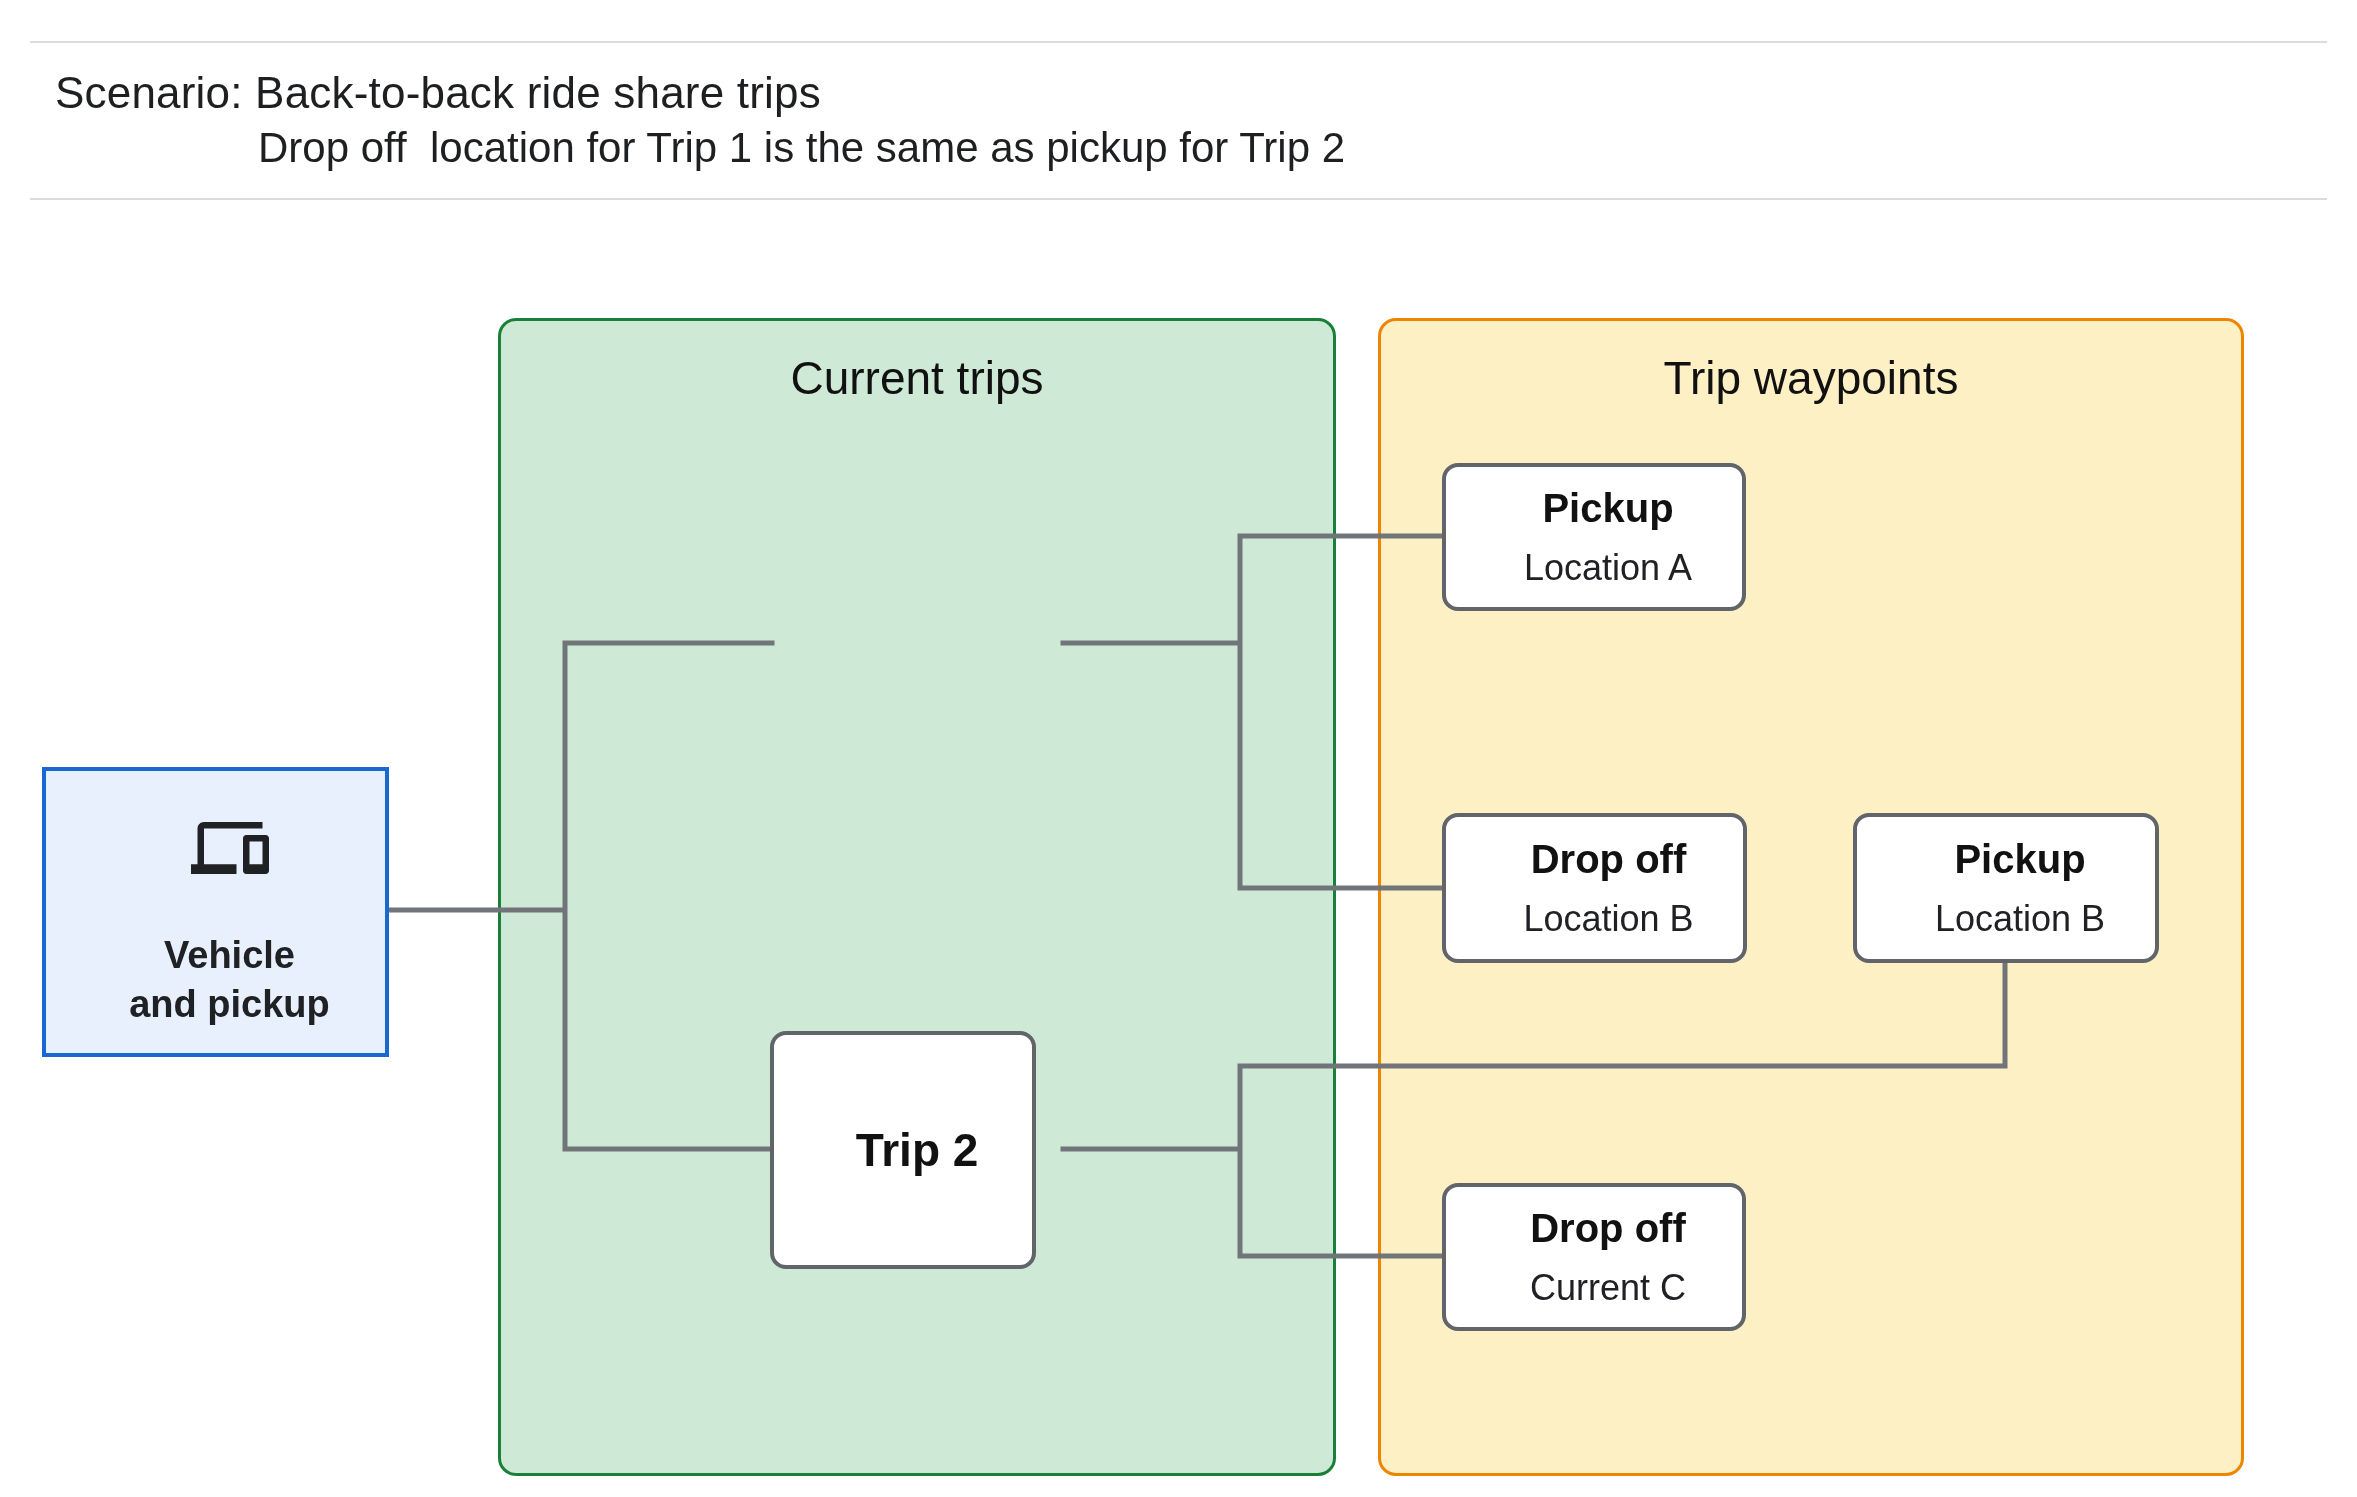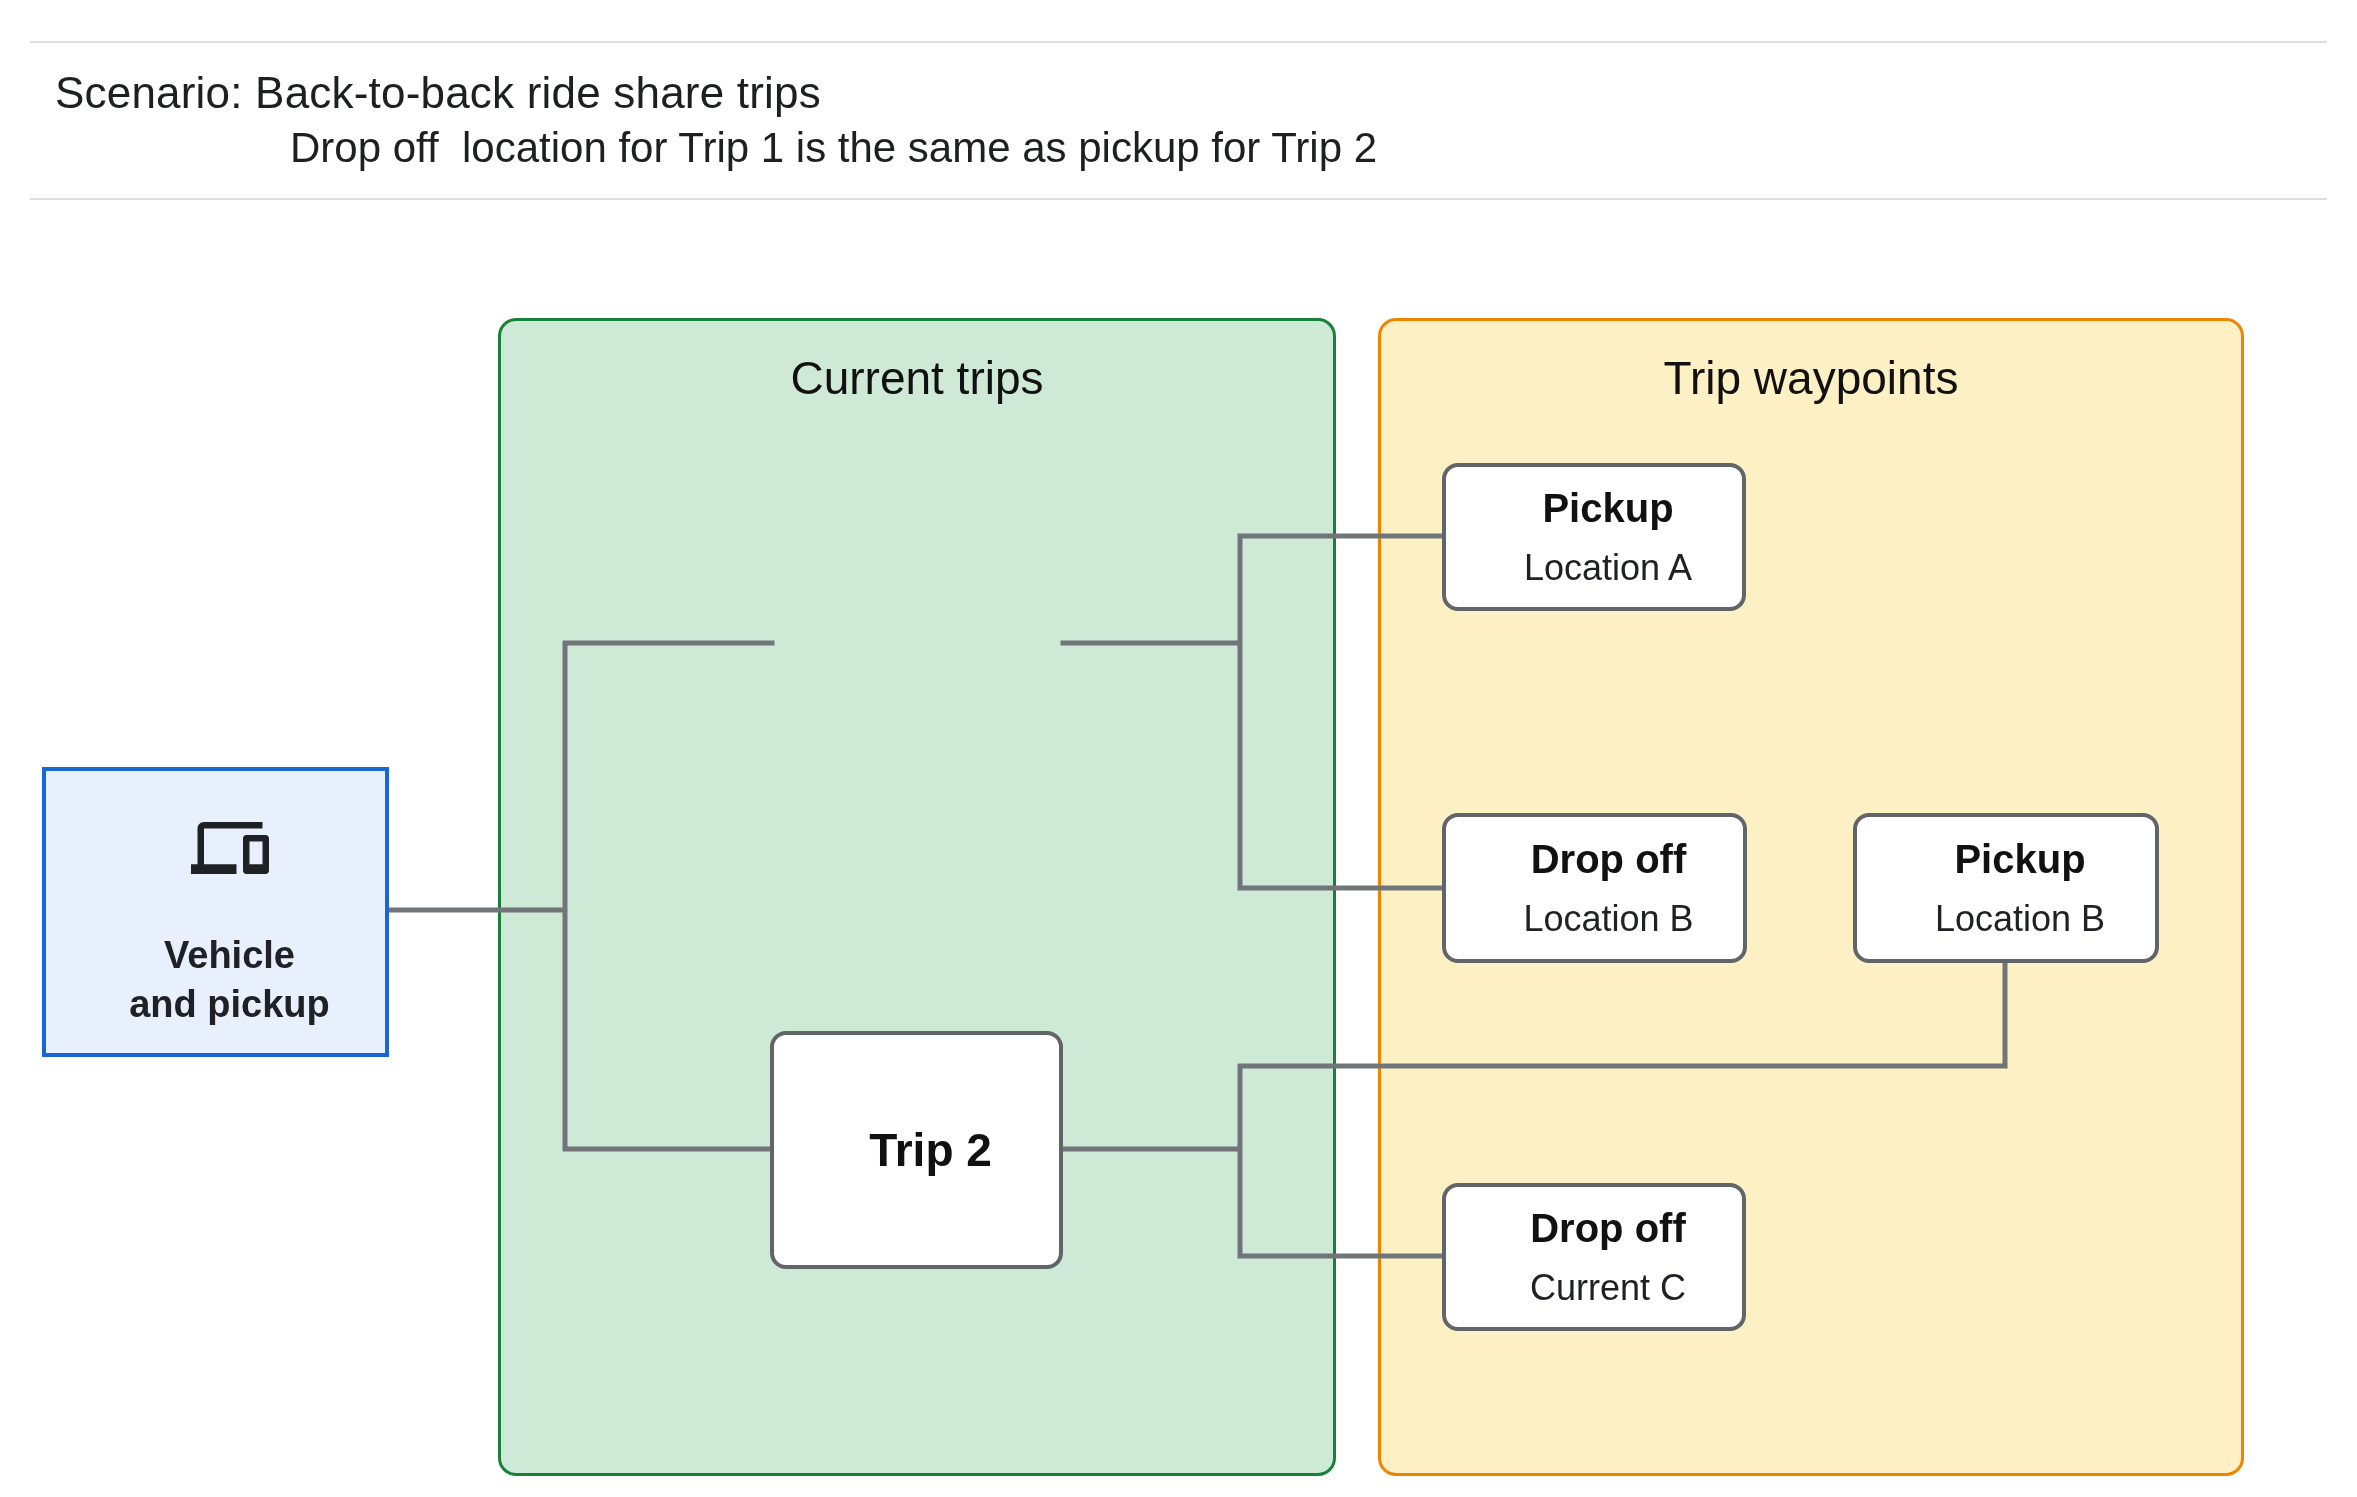--- a/index.html
+++ b/index.html
@@ -28,21 +28,20 @@
     letter-spacing:0.2px;
     white-space:pre;
   }
   .hdr-subtitle{
     position:absolute;
     left:258px;
     top:124px;
     font-size:42px;
     font-weight:400;
     white-space:pre;
-    margin-left:32px;
   }
   .container-box{
     position:absolute;
     top:318px;
     height:1158px;
     border-radius:18px;
     box-sizing:border-box;
     z-index:1;
   }
   .container-green{
@@ -95,21 +94,21 @@
     padding-top:38px;
   }
   .vehicle-label{
     margin-top:40px;
     font-size:38px;
     font-weight:700;
     line-height:1.28;
     color:#202124;
   }
   .node-trip1{left:770px;top:523px;width:293px;height:240px;}
-  .node-trip2{left:770px;top:1031px;width:293px;height:238px;}
+  .node-trip2{left:770px;top:1031px;width:266px;height:238px;}
   .trip-label{
     font-size:46px;
     font-weight:700;
     color:#111;
   }
   .node-wp-a{left:1442px;top:463px;width:304px;height:148px;}
   .node-wp-b1{left:1442px;top:813px;width:305px;height:150px;}
   .node-wp-b2{left:1853px;top:813px;width:306px;height:150px;}
   .node-wp-c{left:1442px;top:1183px;width:304px;height:148px;}
   .wp-title{

